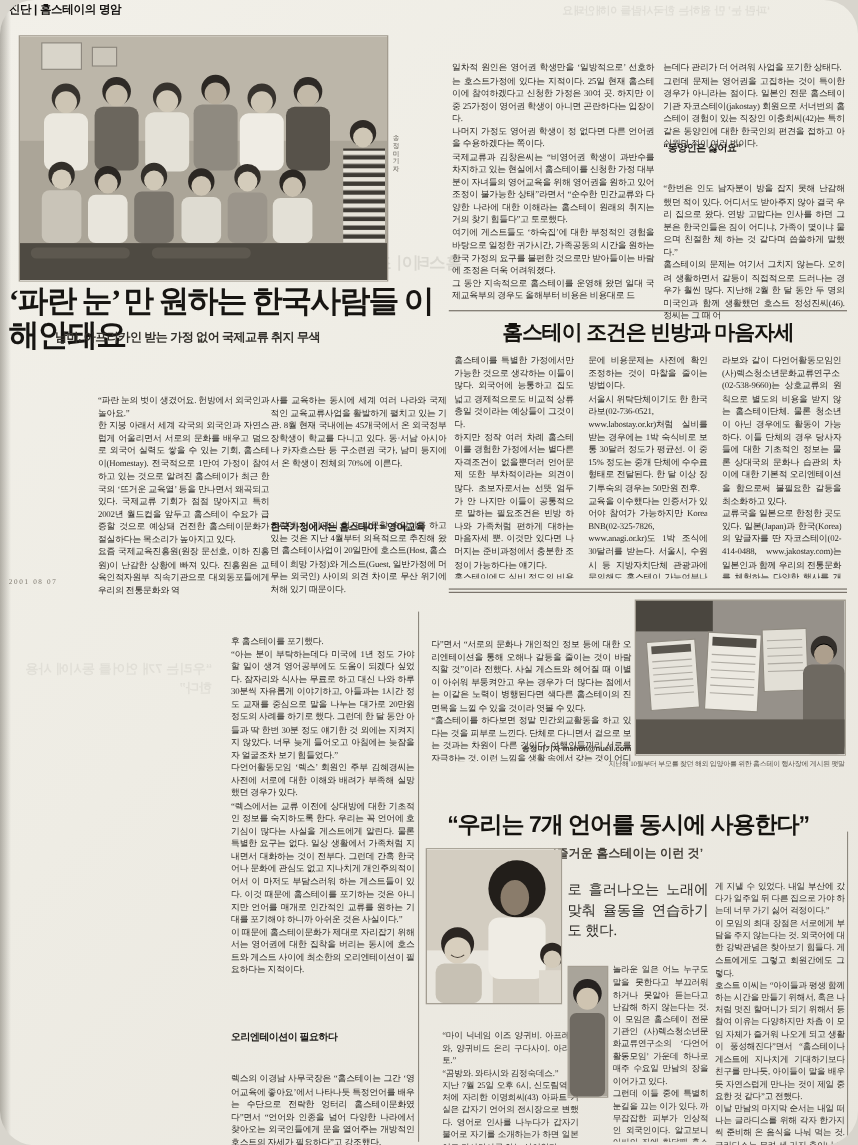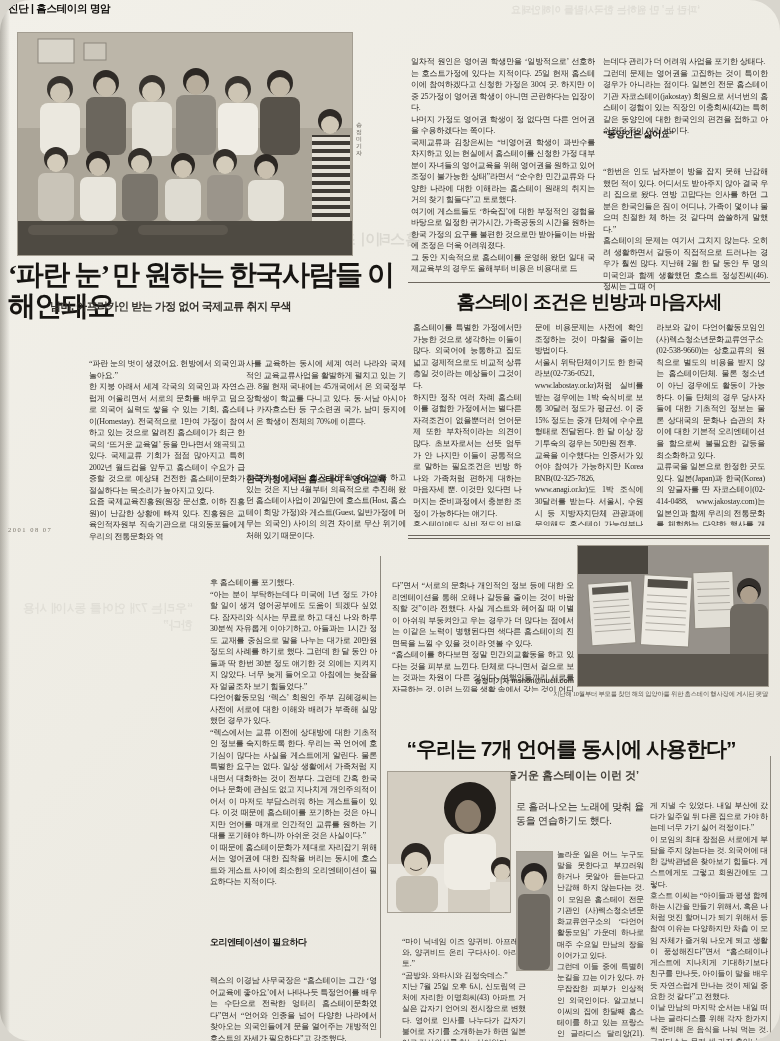--- a/index.html
+++ b/index.html
@@ -241,21 +241,21 @@
       <rect x="102" y="110" width="20" height="30" fill="#ded9ce"></rect>
     </svg>
   </div>
 
   <div class="col" style="left:402px;top:916px;width:124px;height:122px;font-size:7.8px;">“마이 닉네임 이즈 양귀비. 아프레부와, 양귀비드 온리 구다사이. 아리가토.”
 “곰방와. 와타시와 김정숙데스.”
 지난 7월 25일 오후 6시, 신도림역 근처에 자리한 이명희씨(43) 아파트 거실은 갑자기 언어의 전시장으로 변했다. 영어로 인사를 나누다가 갑자기 불어로 자기를 소개하는가 하면 일본어로 감사인사를 하는 식이었다.
 주부 9명과 이들의 자녀 예닐곱명이 함께 한 어느 이씨의 거실에서 사용된 언어는 중국어, 스페인어 등을 포함해 모두 7가지. 이들은 또 라디오에서 각국의 언어</div>
 
   <div style="position:absolute;left:516px;top:780px;width:128px;height:258px;overflow:hidden;">
-    <div class="col" style="position:static;width:128px;font-size:10px;">로 흘러나오는 노래에 맞춰 율동을 연습하기도 했다.</div>
+    <div class="col" style="position:static;width:128px;font-size:13px;">로 흘러나오는 노래에 맞춰 율동을 연습하기도 했다.</div>
     <div>
       <div class="inset">
         <svg width="36" height="118" viewBox="0 0 36 118">
           <rect width="36" height="118" fill="#a9a49a"></rect>
           <circle cx="18" cy="24" r="13" fill="#262220"></circle>
           <circle cx="18" cy="29" r="10" fill="#cfc4b1"></circle>
           <rect x="2" y="42" width="32" height="76" rx="6" fill="#6f6a62"></rect>
         </svg>
       </div>
       <div class="col" style="position:static;font-size:7.8px;">놀라운 일은 어느 누구도 말을 못한다고 부끄러워하거나 못알아 듣는다고 난감해 하지 않는다는 것. 이 모임은 홈스테이 전문기관인 (사)렉스청소년문화교류연구소의 ‘다언어활동모임’ 가운데 하나로 매주 수요일 만남의 장을 이어가고 있다.

